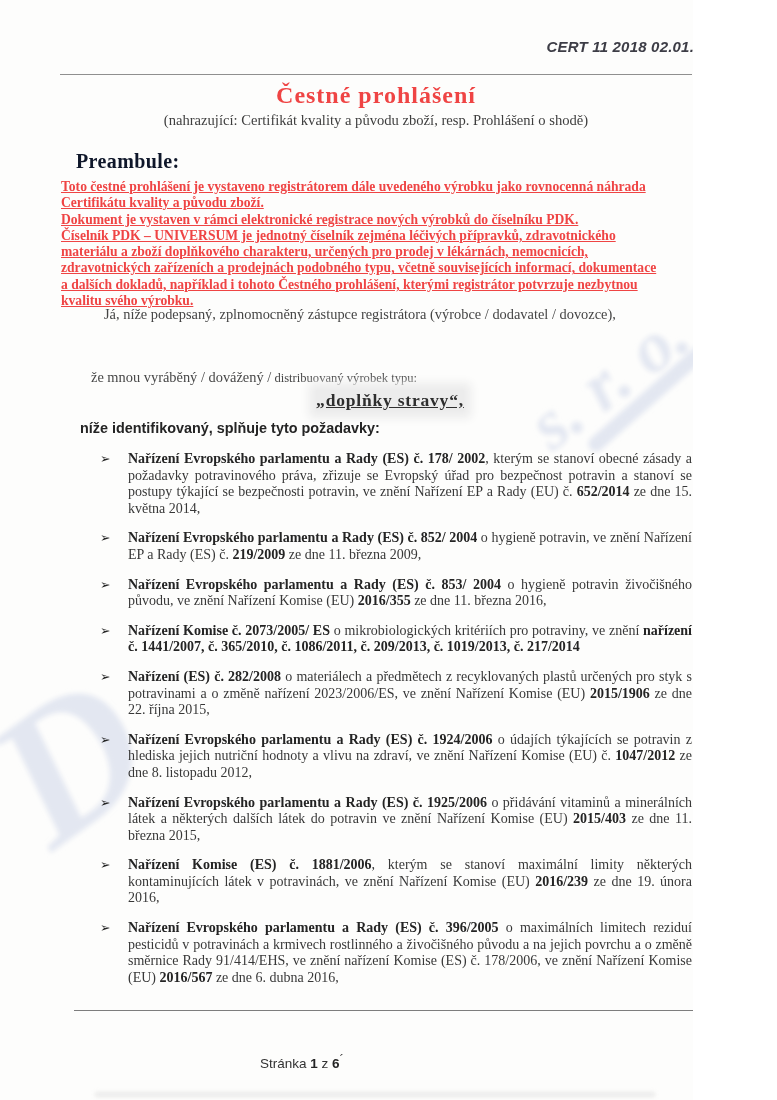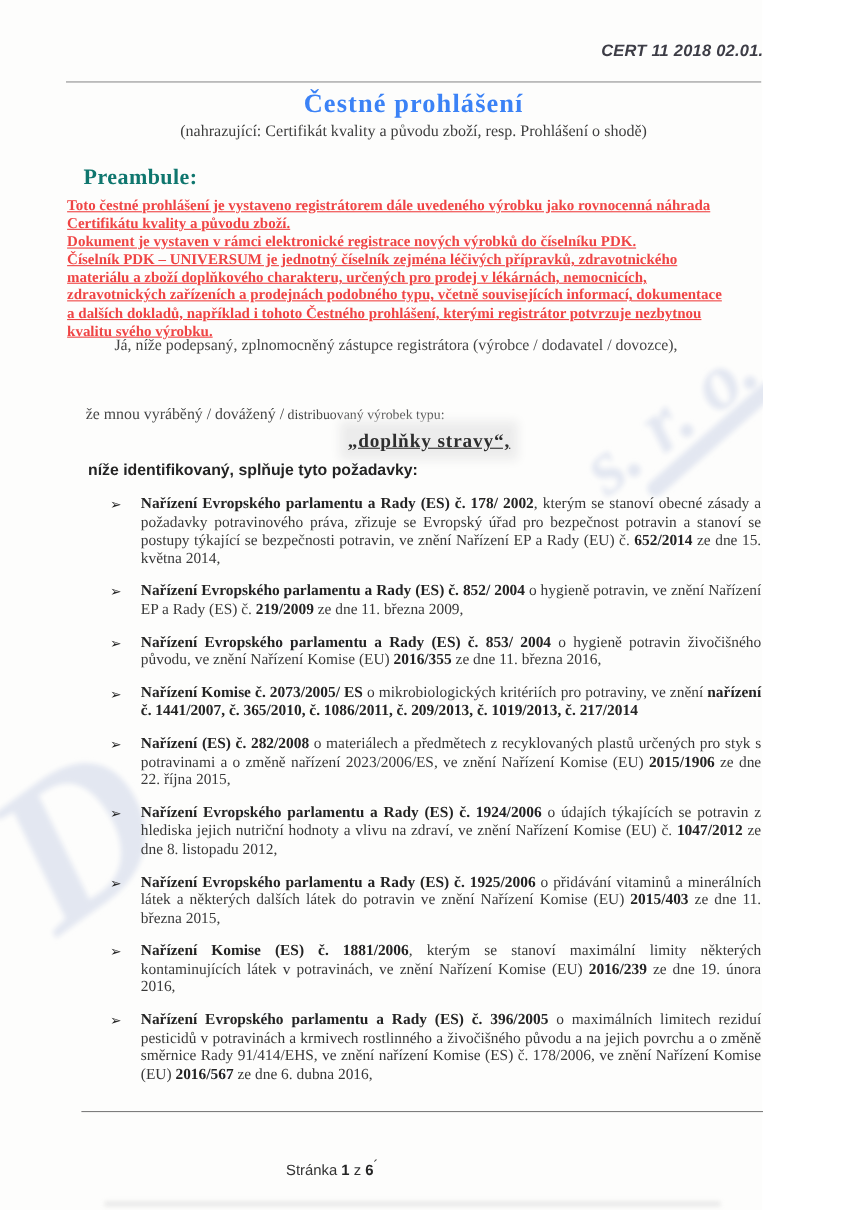--- a/index.html
+++ b/index.html
@@ -11,28 +11,28 @@
   .layer{position:absolute;top:0;left:0;z-index:0;}
   .content{position:relative;z-index:1;width:100%;height:100%;}
   .abs{position:absolute;}
   .center-col{left:60px;width:632px;text-align:center;}
   .doc-code{
     top:38px;left:60px;width:634px;text-align:right;
     font-family:"Liberation Sans",sans-serif;font-style:italic;font-weight:600;
     font-size:15px;color:#3d3d46;letter-spacing:.2px;
   }
   .top-rule{top:74px;left:60px;width:632px;border-top:1.6px solid #8f8f8f;height:0;}
-  .doc-title{top:82px;font-size:24px;font-weight:bold;letter-spacing:1px;color:#3b82f6;}
+  .doc-title{top:82px;font-size:24px;font-weight:bold;letter-spacing:1px;color:#ef4444;}
   .doc-subtitle{top:112px;font-size:14.6px;font-weight:normal;color:#3e3e3e;}
-  .preambule-h{top:150px;left:76px;font-size:20px;font-weight:bold;color:#0f766e;letter-spacing:.4px;}
+  .preambule-h{top:150px;left:76px;font-size:20px;font-weight:bold;color:#0f172a;letter-spacing:.4px;}
   .preamble{top:179px;left:61px;width:598px;font-size:13.6px;line-height:16.3px;font-weight:bold;color:#ef4444;text-decoration:underline;}
   .preamble p{margin:0;}
   .intro-line{top:306px;left:104px;font-size:14.4px;color:#454545;}
   .declare-word{top:337px;font-size:15px;font-weight:bold;letter-spacing:2.5px;color:#2c2c2c;}
-  .product-line{top:369px;left:78px;font-size:14.4px;color:#474747;text-align:center;}
+  .product-line{top:369px;left:91px;font-size:14.4px;color:#474747;text-align:center;}
   .product-line .small{font-size:12.6px;}
   .product-type{top:390px;left:60px;width:632px;text-align:center;}
   .product-type span{
     display:inline-block;font-size:17.5px;font-weight:bold;color:#2e2e2e;
     text-decoration:underline;letter-spacing:.8px;
     background:#ececec;box-shadow:0 0 9px 7px #ececec;margin-left:28px;
   }
   .req-intro{top:420px;left:80px;font-family:"Liberation Sans",sans-serif;font-weight:bold;font-size:14.4px;color:#242424;}
   .reg-list{top:451px;left:100px;width:592px;list-style:none;margin:0;padding:0;}
   .reg-list li{

